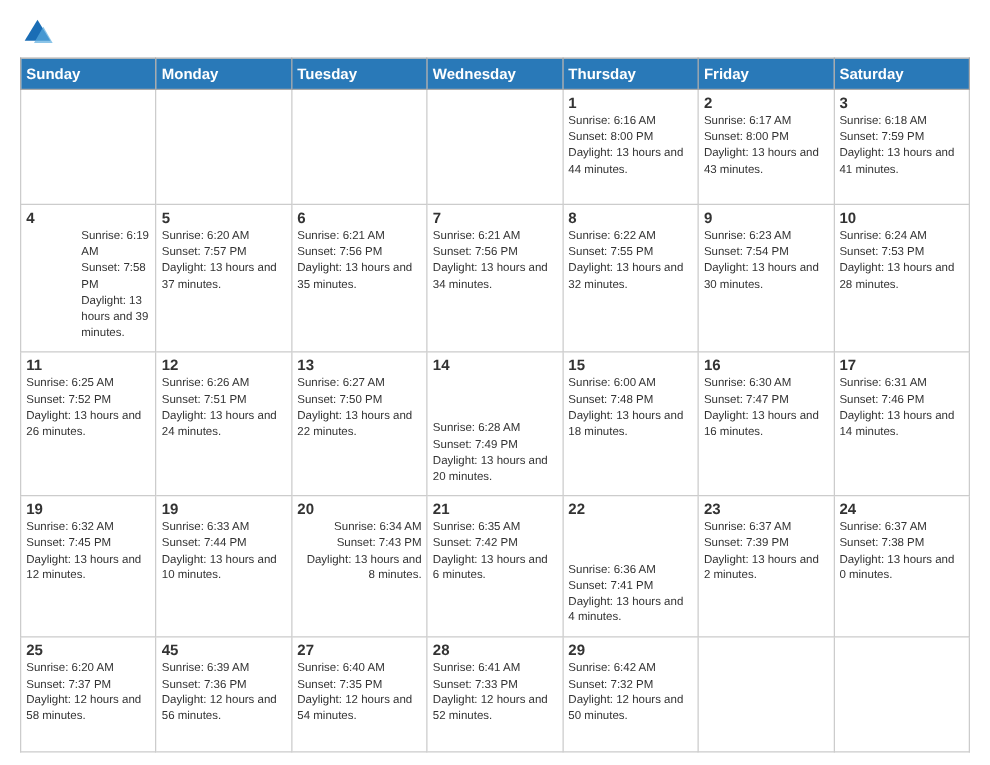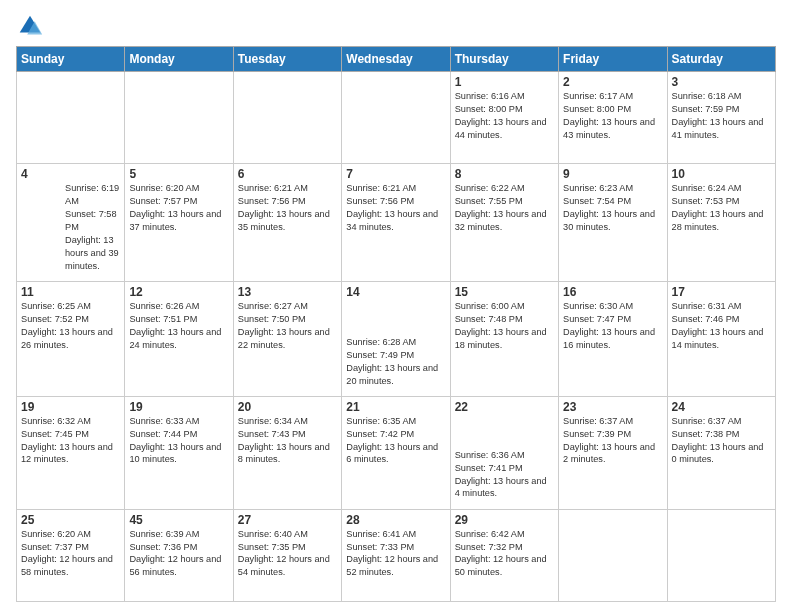--- a/index.html
+++ b/index.html
@@ -255,21 +255,21 @@
 Daylight: 13 hours and 12 minutes.</div>
           </td>
           <td>
             <span class="day-num">19</span>
             <div class="day-info" style="white-space: pre-line;">Sunrise: 6:33 AM
 Sunset: 7:44 PM
 Daylight: 13 hours and 10 minutes.</div>
           </td>
           <td>
             <span class="day-num">20</span>
-            <div class="day-info" style="white-space: pre-line;">Sunrise: 6:34 AM
+            <div class="day-info" style="white-space: pre-line; text-align: right;">Sunrise: 6:34 AM
 Sunset: 7:43 PM
 Daylight: 13 hours and 8 minutes.</div>
           </td>
           <td>
             <span class="day-num">21</span>
             <div class="day-info" style="white-space: pre-line;">Sunrise: 6:35 AM
 Sunset: 7:42 PM
 Daylight: 13 hours and 6 minutes.</div>
           </td>
           <td>

